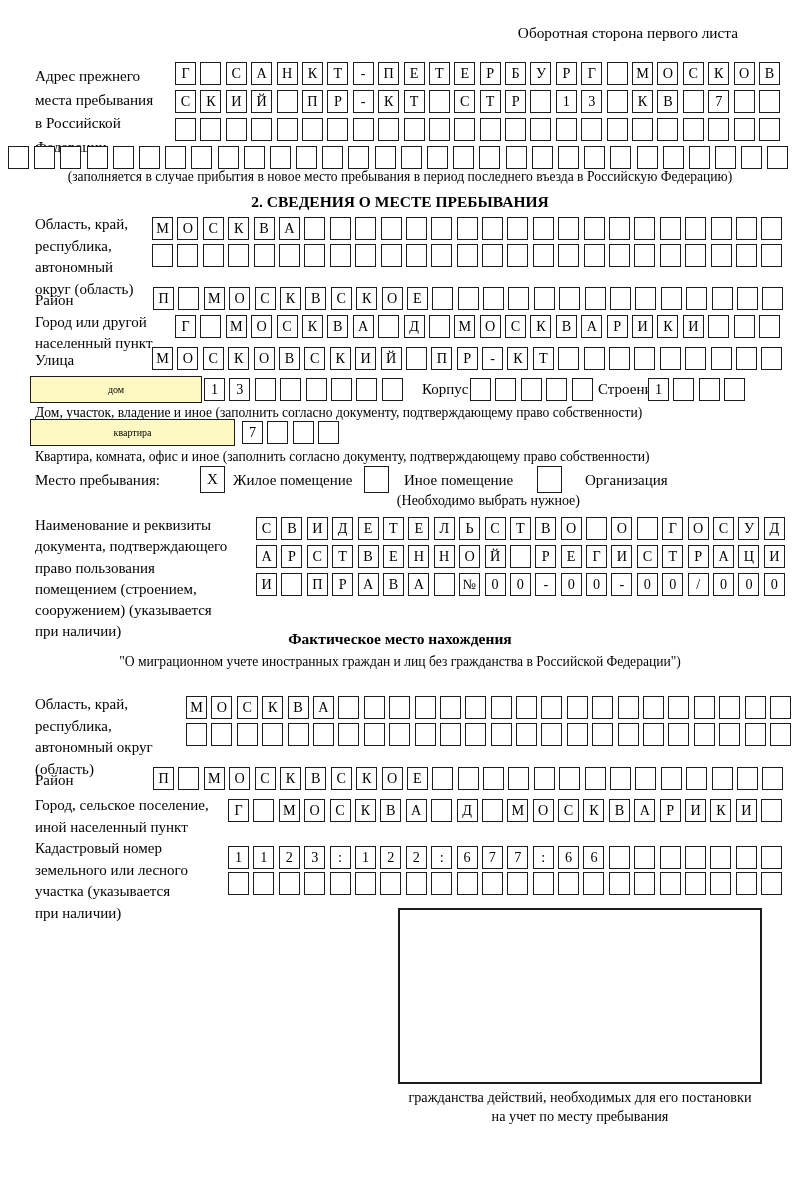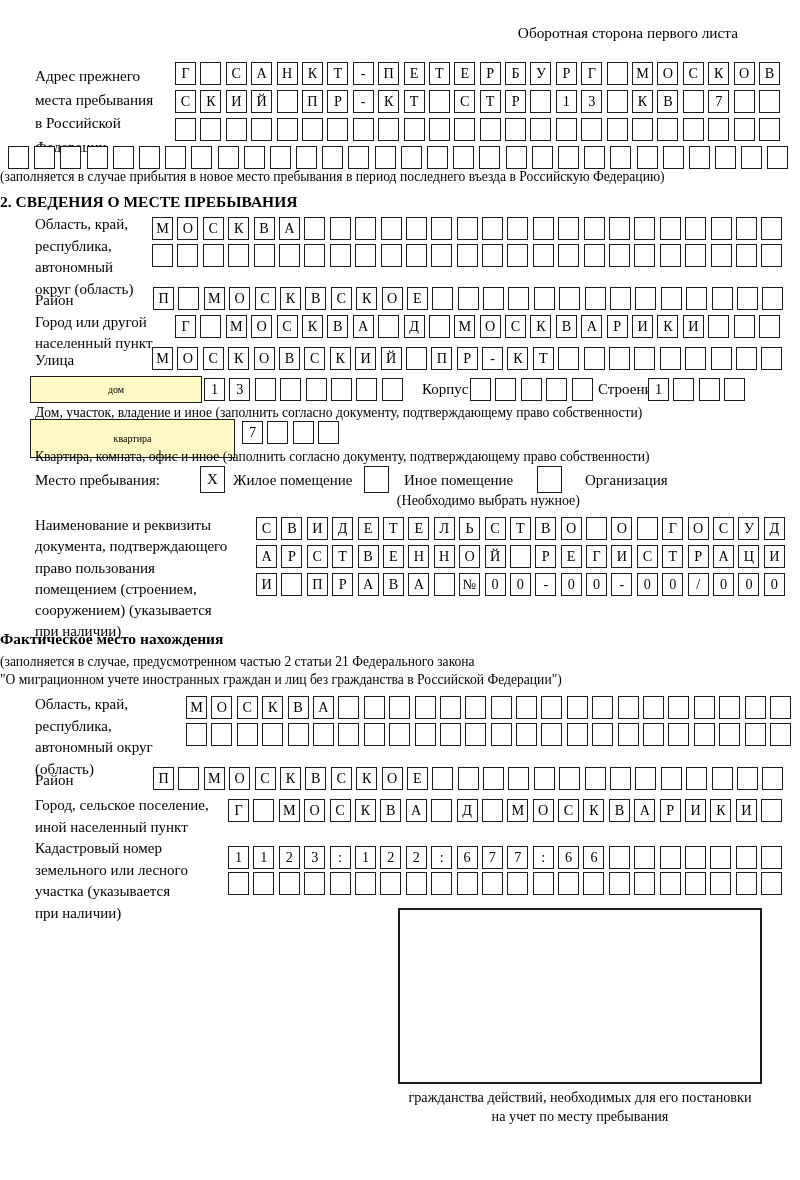--- a/index.html
+++ b/index.html
@@ -3,21 +3,21 @@
 <meta charset="utf-8">
 <style>
   html,body{margin:0;padding:0;}
   body{
     width:800px;height:1180px;background:#ffffff;color:#000;
     font-family:"Liberation Serif", serif;position:relative;overflow:hidden;
   }
   .abs{position:absolute;}
   .label{font-size:15px;line-height:21.5px;}
   .note{font-size:13.6px;}
-  .center{left:0;width:800px;text-align:left;}
+  .center{left:0;width:800px;text-align:center;}
   .bold{font-weight:bold;}
   .boxrow{position:absolute;display:flex;gap:4.4px;}
   .boxrow.wide-gap{gap:5.2px;}
   .cell{
     flex:0 0 21px;width:21px;height:23px;border:1.6px solid #1c1c1c;
     box-sizing:border-box;display:flex;align-items:center;justify-content:center;
     font-size:14.2px;background:#fff;
   }
   .typebox{
     position:absolute;border:1.7px solid #1c1c1c;box-sizing:border-box;
@@ -327,21 +327,21 @@
   </div>
 <div class="abs label" style="left:598px;top:379px;">Строение</div>
 <div class="boxrow" style="left:648px;top:378px;">
     <span class="cell">1</span>
     <span class="cell"></span>
     <span class="cell"></span>
     <span class="cell"></span>
   </div>
 <div class="abs note" style="left:35px;top:405px;">Дом, участок, владение и иное (заполнить согласно документу, подтверждающему право собственности)</div>
 
-<div class="typebox" style="left:30px;top:419px;width:205px;height:39px;">квартира</div>
+<div class="typebox" style="left:30px;top:419px;width:205px;height:27px;">квартира</div>
 <div class="boxrow" style="left:242px;top:421px;">
     <span class="cell">7</span>
     <span class="cell"></span>
     <span class="cell"></span>
     <span class="cell"></span>
   </div>
 <div class="abs note" style="left:35px;top:449px;">Квартира, комната, офис и иное (заполнить согласно документу, подтверждающему право собственности)</div>
 
 <div class="abs label" style="left:35px;top:470px;">Место пребывания:</div>
 <div class="checkbox" style="left:200px;top:466px;">X</div>
@@ -425,21 +425,20 @@
     <span class="cell">0</span>
     <span class="cell">0</span>
     <span class="cell">/</span>
     <span class="cell">0</span>
     <span class="cell">0</span>
     <span class="cell">0</span>
   </div>
 
 <div class="abs center bold" style="top:630px;font-size:15.5px;">Фактическое место нахождения</div>
 <div class="abs note center" style="top:653px;line-height:18px;">
-    <div>(заполняется в случае, предусмотренном частью 2 статьи 21 Федерального закона</div>
     <div>"О миграционном учете иностранных граждан и лиц без гражданства в Российской Федерации")</div>
   </div>
 
 <div class="abs label" style="left:35px;top:694px;">
     <div>Область, край,</div>
     <div>республика,</div>
     <div>автономный округ</div>
     <div>(область)</div>
   </div>
 <div class="boxrow" style="left:186px;top:696px;">

